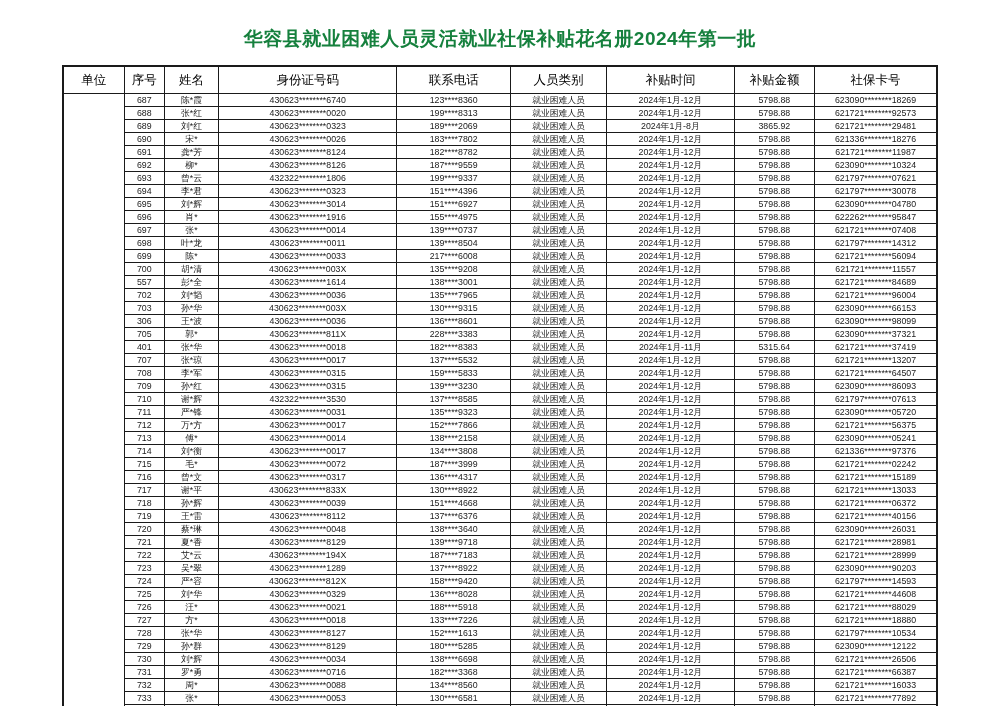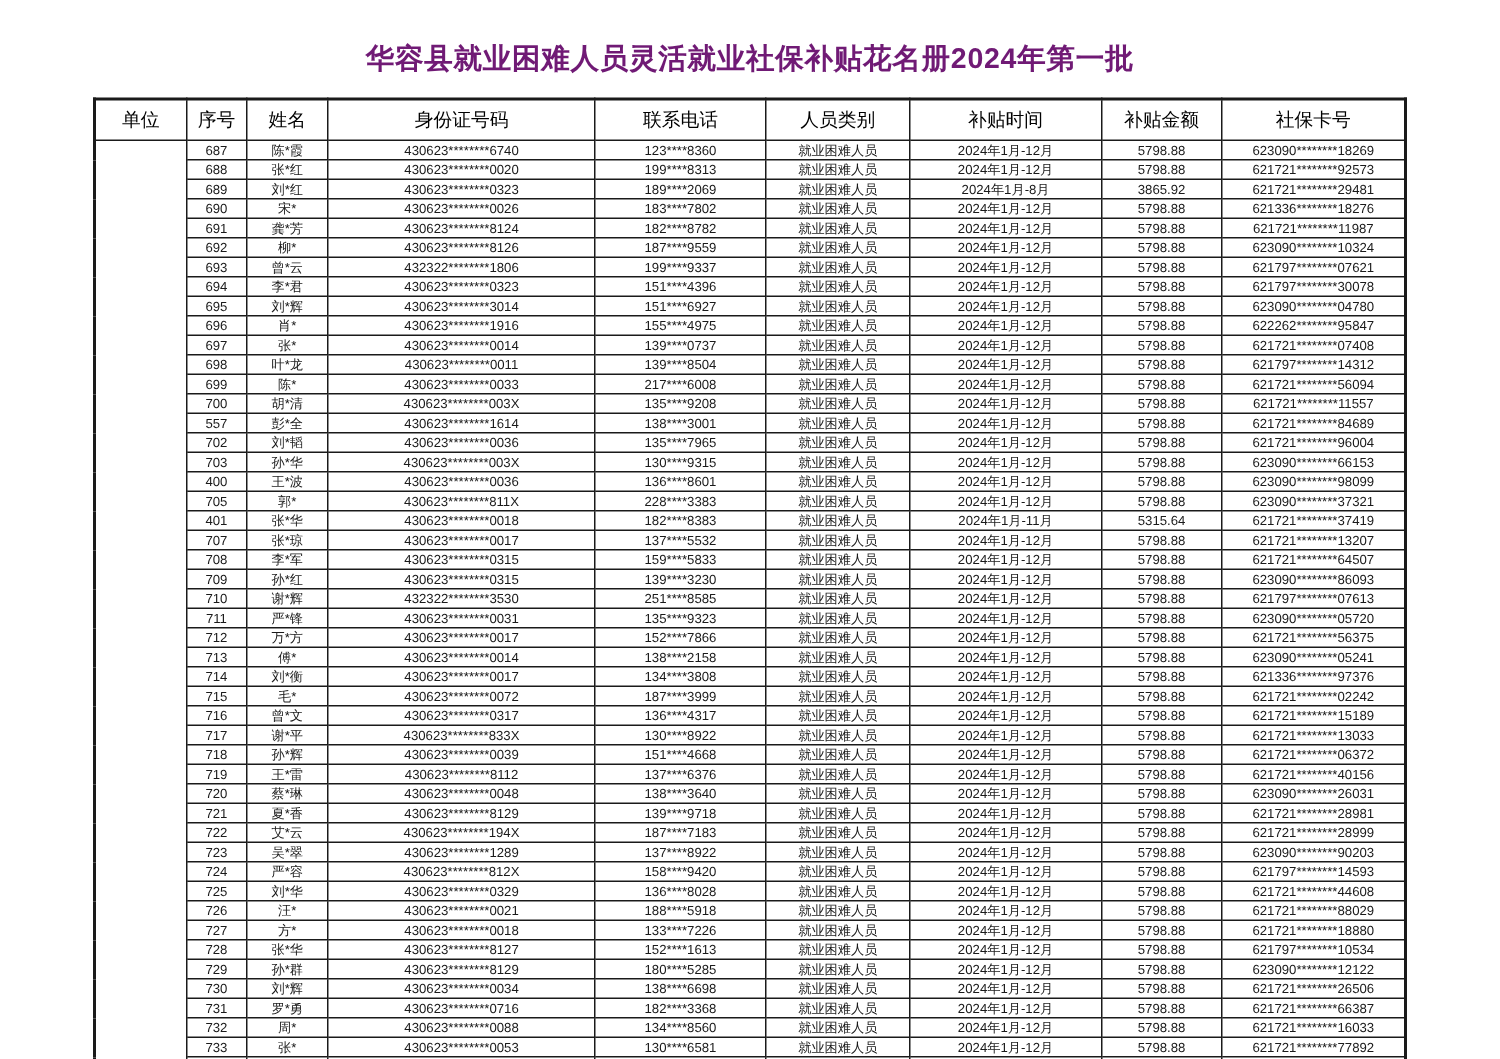--- a/index.html
+++ b/index.html
@@ -3,21 +3,21 @@
 <meta charset="utf-8">
 <style>
   html,body{margin:0;padding:0;}
   body{
     width:1000px;height:706px;position:relative;background:#ffffff;
     font-family:"Liberation Sans","DejaVu Sans",sans-serif;color:#111;
     overflow:hidden;
   }
   .page-title{
     position:absolute;top:26px;left:0;width:1000px;text-align:center;
-    font-size:19px;font-weight:bold;letter-spacing:0.5px;color:#701a75;
+    font-size:19px;font-weight:bold;letter-spacing:0.5px;color:#15803d;
   }
   table.roster{
     position:absolute;top:65px;left:62px;width:876px;
     border-collapse:collapse;table-layout:fixed;
     border:2px solid #1a1a1a;
   }
   table.roster th, table.roster td{
     border:1px solid #1a1a1a;
     text-align:center;vertical-align:middle;
     padding:0;overflow:hidden;white-space:nowrap;
@@ -234,21 +234,21 @@
         <td>703</td>
         <td>孙*华</td>
         <td>430623********003X</td>
         <td>130****9315</td>
         <td>就业困难人员</td>
         <td>2024年1月-12月</td>
         <td>5798.88</td>
         <td>623090********66153</td>
       </tr>
       <tr>
-        <td>400</td>
+        <td>306</td>
         <td>王*波</td>
         <td>430623********0036</td>
         <td>136****8601</td>
         <td>就业困难人员</td>
         <td>2024年1月-12月</td>
         <td>5798.88</td>
         <td>623090********98099</td>
       </tr>
       <tr>
         <td>705</td>
@@ -297,21 +297,21 @@
         <td>139****3230</td>
         <td>就业困难人员</td>
         <td>2024年1月-12月</td>
         <td>5798.88</td>
         <td>623090********86093</td>
       </tr>
       <tr>
         <td>710</td>
         <td>谢*辉</td>
         <td>432322********3530</td>
-        <td>251****8585</td>
+        <td>137****8585</td>
         <td>就业困难人员</td>
         <td>2024年1月-12月</td>
         <td>5798.88</td>
         <td>621797********07613</td>
       </tr>
       <tr>
         <td>711</td>
         <td>严*锋</td>
         <td>430623********0031</td>
         <td>135****9323</td>

